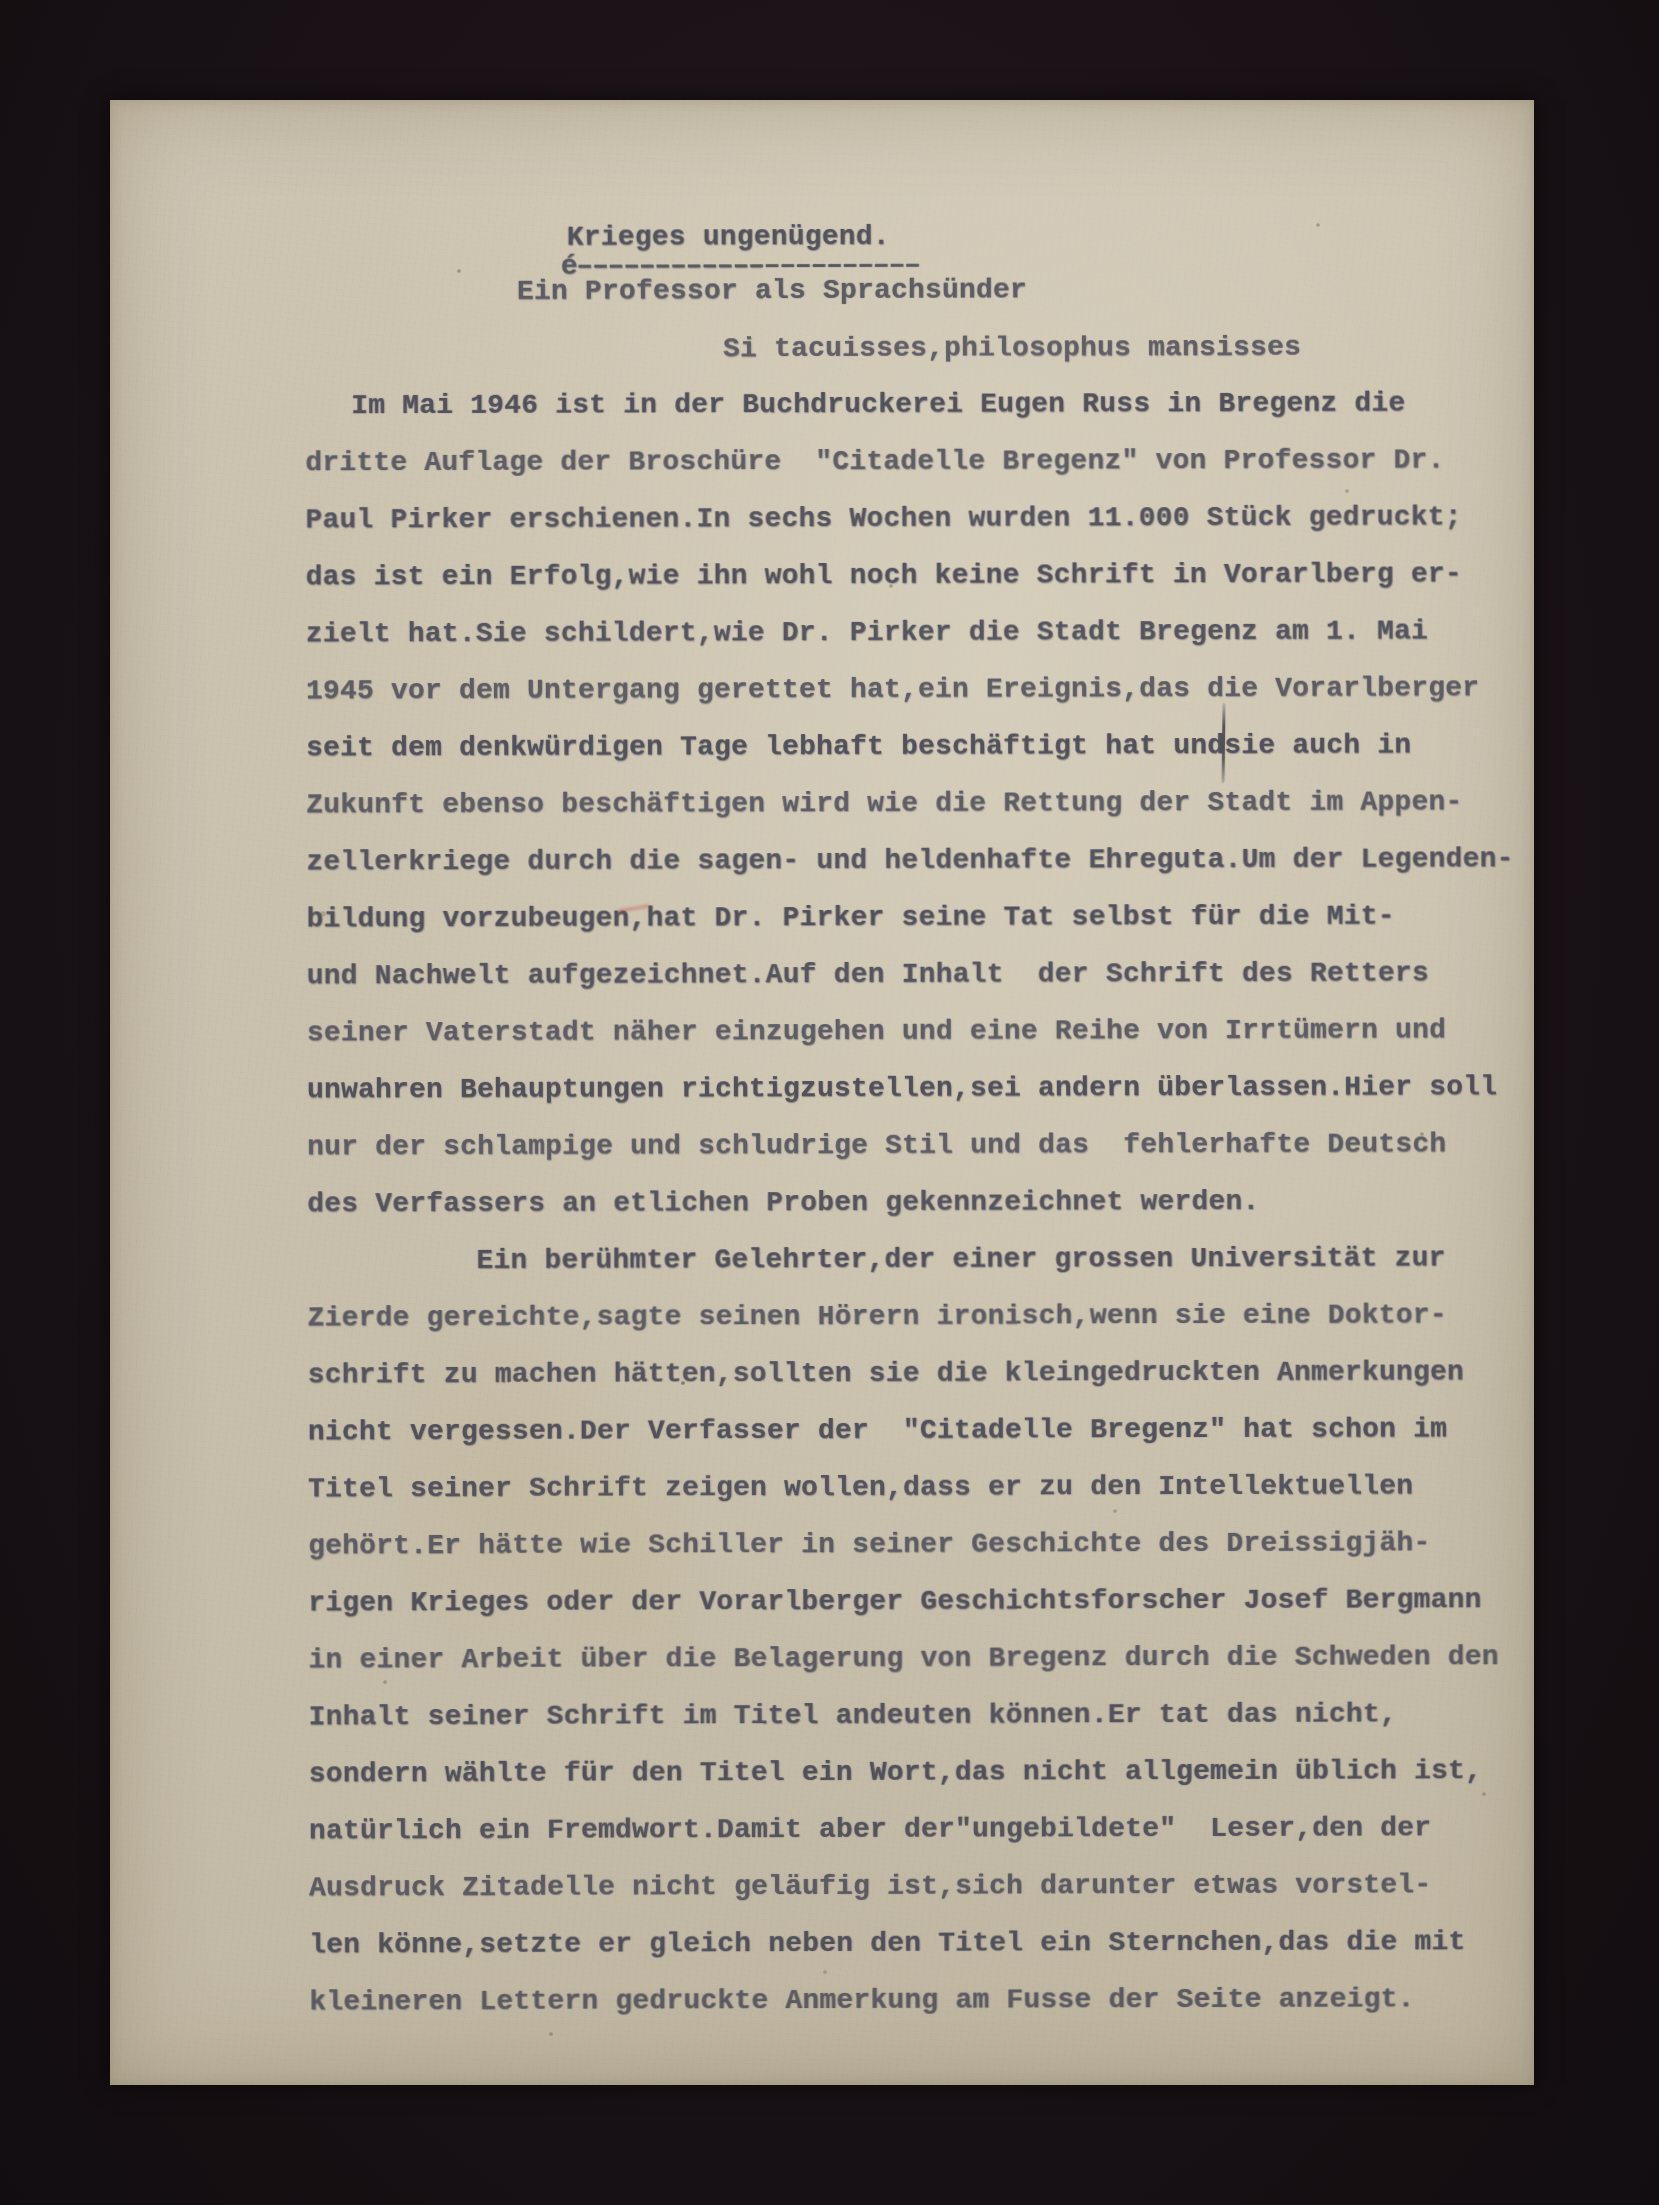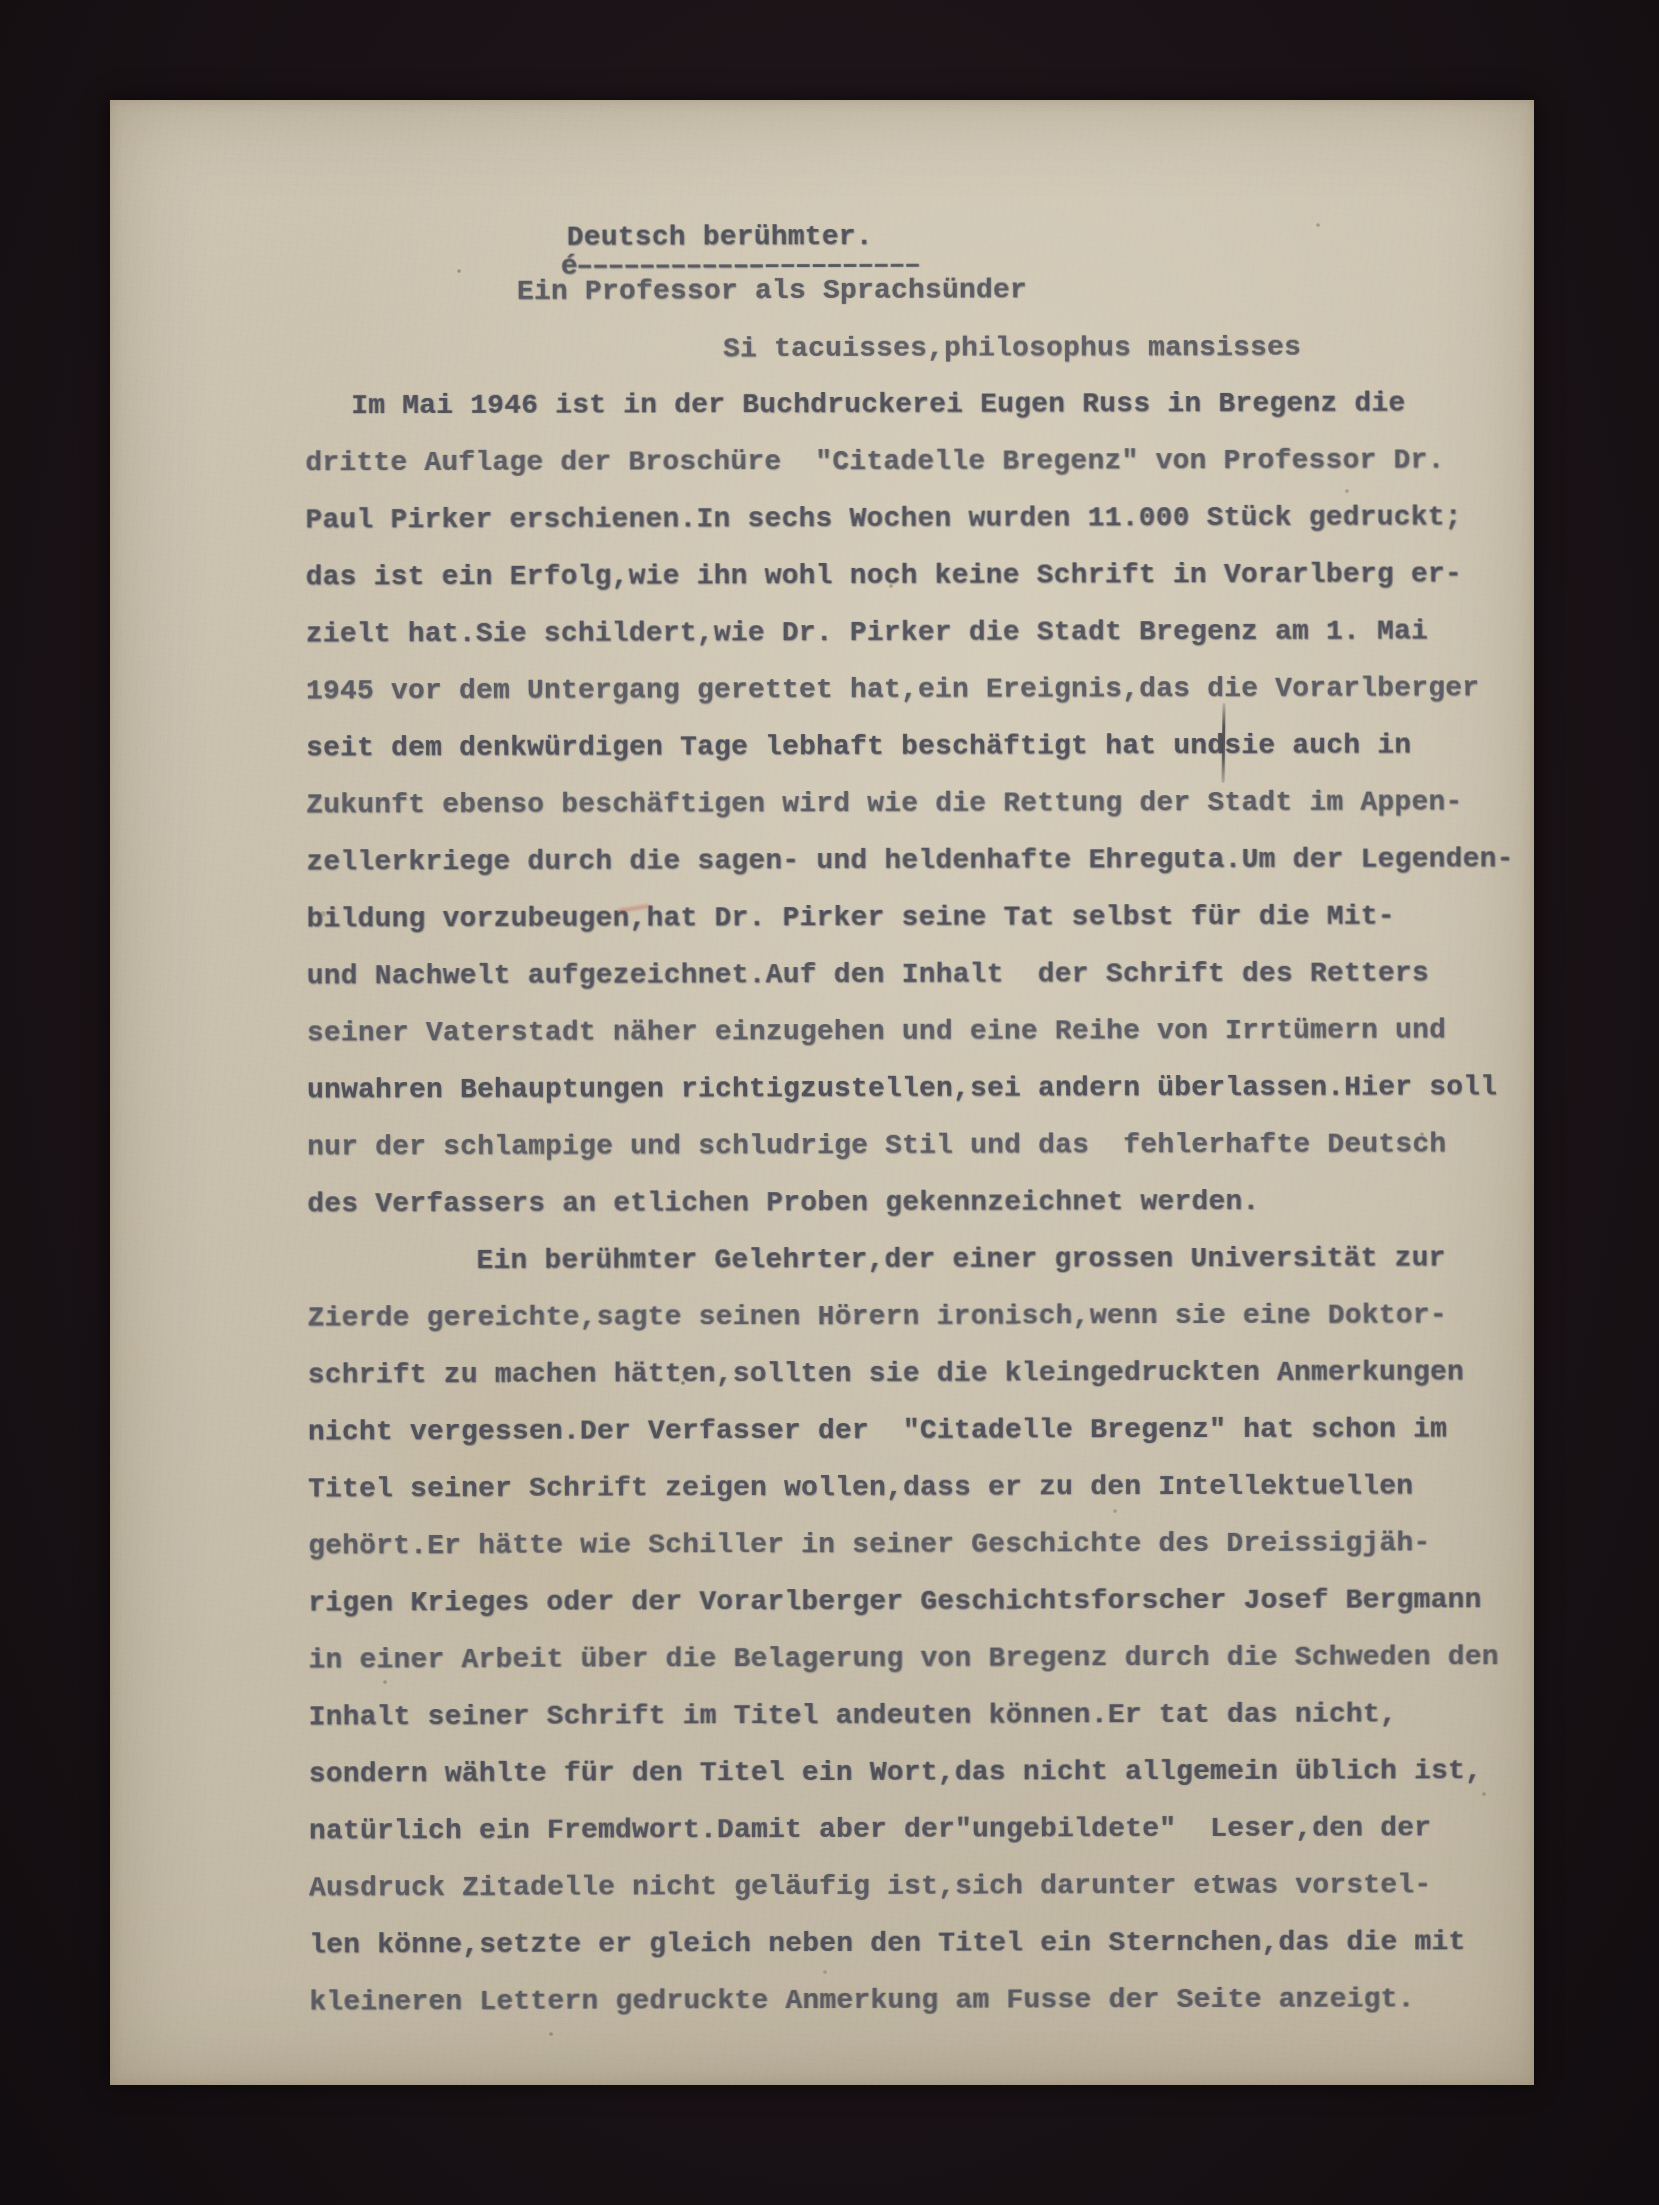--- a/index.html
+++ b/index.html
@@ -78,21 +78,21 @@
       440px 1933px 0 0.8px rgba(92,82,64,0.4),
       1236px 390px 0 0.8px rgba(88,80,62,0.35);
   }
 </style>
 </head>
 <body>
 
 <div class="paper">
   <div class="text-layer">
 
-    <div class="heading-line title">Deutsch berühmter.</div>
+    <div class="heading-line title">Krieges ungenügend.</div>
 
     <div class="heading-line title-underline">é––––––––––––––––––––––</div>
 
     <div class="heading-line subtitle">Ein Professor als Sprachsünder</div>
 
     <div class="heading-line motto">Si tacuisses,philosophus mansisses</div>
 
     <div class="body-block">
       <div class="para-1">
           <div class="text-line">Im Mai 1946 ist in der Buchdruckerei Eugen Russ in Bregenz die</div>

